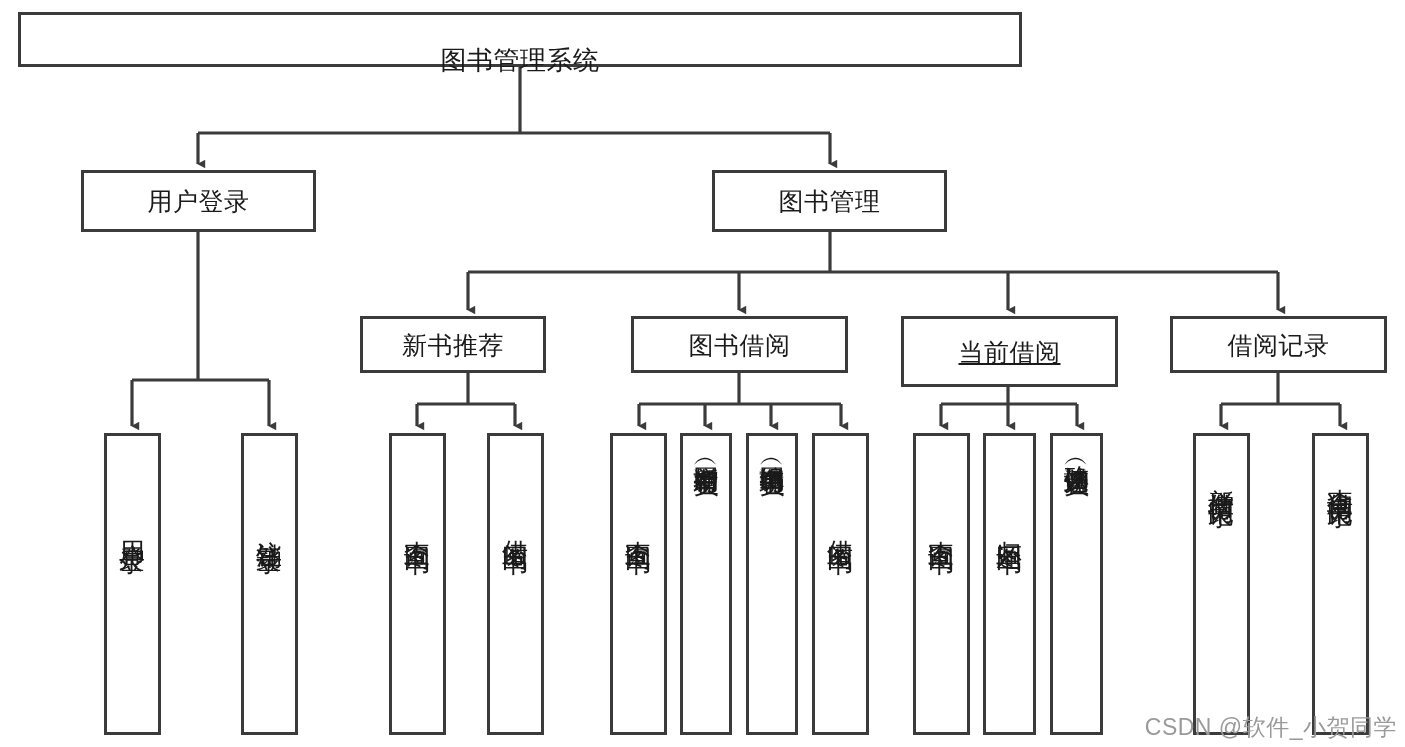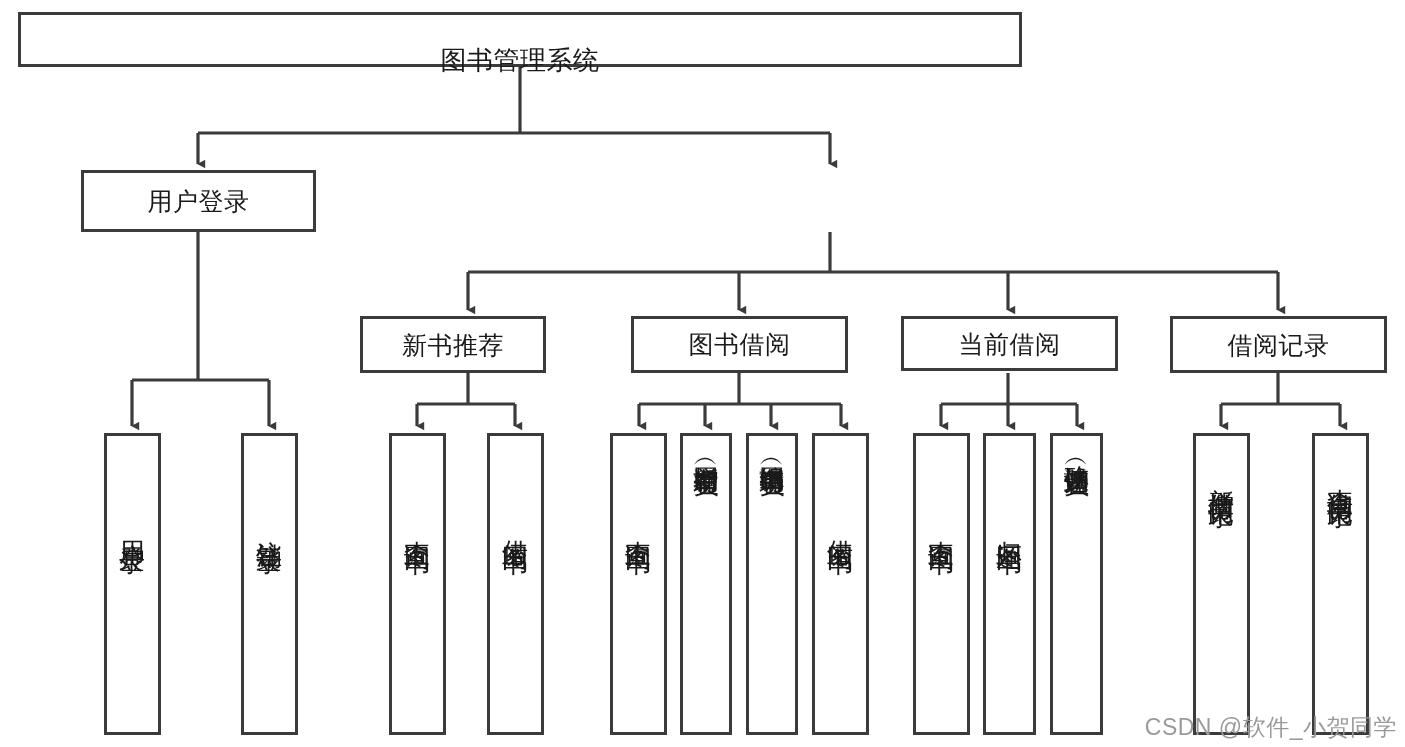--- a/index.html
+++ b/index.html
@@ -139,30 +139,33 @@
   </svg>
 
   <div class="node h-node lvl1" style="left:18px; top:12px; width:1004px; height:55px;">
     <span class="lbl">图书管理系统</span>
   </div>
 
   <div class="node h-node" style="left:81px; top:170px; width:235px; height:62px;">
     <span class="lbl">用户登录</span>
   </div>
 
+  <div class="node h-node" style="left:712px; top:170px; width:235px; height:62px;">
+    <span class="lbl">图书管理</span>
+  </div>
 
   <div class="node h-node" style="left:360px; top:316px; width:186px; height:57px;">
     <span class="lbl">新书推荐</span>
   </div>
 
-  <div class="node h-node" style="left:631px; top:316px; width:217px; height:57px;font-family:Liberation Serif, serif;">
+  <div class="node h-node" style="left:631px; top:316px; width:217px; height:57px;">
     <span class="lbl">图书借阅</span>
   </div>
 
-  <div class="node h-node" style="left:901px; top:316px; width:217px; height:55px;">
+  <div class="node h-node" style="left:901px; top:316px; width:217px; height:71px;text-decoration:underline;">
     <span class="lbl">当前借阅</span>
   </div>
 
   <div class="node h-node" style="left:1170px; top:316px; width:217px; height:57px;">
     <span class="lbl">借阅记录</span>
   </div>
 
   <div class="node v-node mid" style="left:104px; top:433px; width:57px; height:302px;">
     <span class="lbl">用户登录</span>
   </div>

